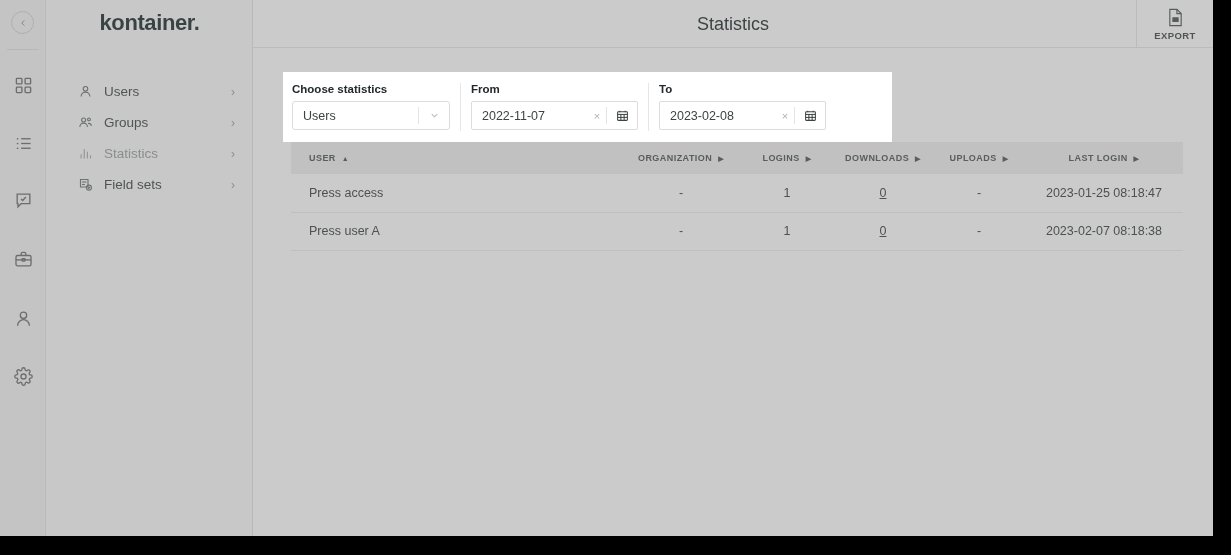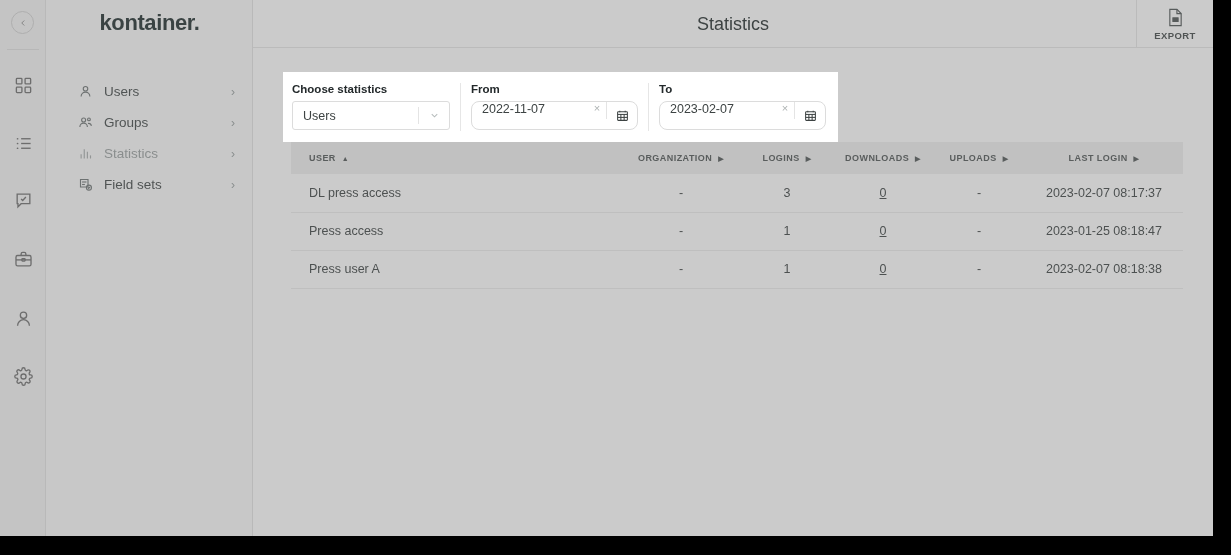--- a/index.html
+++ b/index.html
@@ -170,21 +170,21 @@
   .w-org   { width: 120px; }
   .w-log   { width: 92px; }
   .w-down  { width: 100px; }
   .w-up    { width: 92px; }
   .w-last  { width: 158px; }
 
   
   #filter-popover {
     position: absolute;
     left: 283px; top: 72px;
-    width: 555px; height: 70px;
+    width: 609px; height: 70px;
     background: #ffffff;
     z-index: 60;
     padding: 11px 0 0 9px;
   }
   .filter-row { display: flex; align-items: flex-start; }
   .filter-group { position: relative; }
   .filter-group .flabel {
     font-size: 11.5px; font-weight: 700; color: #23292b;
     margin-bottom: 6px; display: block;
   }
@@ -208,22 +208,22 @@
   .select-box .sdiv { width: 1px; height: 17px; background: #e4e4e4; }
   .select-box .schev {
     width: 30px; display: flex; align-items: center; justify-content: center;
     color: #b6bcbc;
   }
   .select-box .schev svg { width: 11px; height: 11px; display: block; }
 
   .date-box {
     width: 167px; height: 29px;
     border: 1px solid #dcdcdc;
-    border-radius: 8px;
-    display: flex; 
+    border-radius: 2px;
+    display: flex; align-items: center;
     background: #fff;
   }
   .date-box .dval {
     flex: 1; padding-left: 10px;
     font-size: 12.5px; color: #3d4343;
   }
   .date-box .dclear {
     width: 18px; text-align: center;
     font-size: 11px; color: #aeb3b3;
   }
@@ -394,28 +394,20 @@
               </th>
               <th class="w-up">
                 <span>UPLOADS</span><span class="sort">▶</span>
               </th>
               <th class="w-last">
                 <span>LAST LOGIN</span><span class="sort">▶</span>
               </th>
             </tr>
           </thead>
           <tbody id="table-body">
-              <tr>
-                <td class="w-user col-user">DL press access</td>
-                <td class="w-org">-</td>
-                <td class="w-log">3</td>
-                <td class="w-down"><span class="dl-link">0</span></td>
-                <td class="w-up">-</td>
-                <td class="w-last">2023-02-07 08:17:37</td>
-              </tr>
               <tr>
                 <td class="w-user col-user">Press access</td>
                 <td class="w-org">-</td>
                 <td class="w-log">1</td>
                 <td class="w-down"><span class="dl-link">0</span></td>
                 <td class="w-up">-</td>
                 <td class="w-last">2023-01-25 08:18:47</td>
               </tr>
               <tr>
                 <td class="w-user col-user">Press user A</td>
@@ -469,21 +461,21 @@
               </svg>
             </span>
           </div>
         </div>
 
         <div class="sep"></div>
 
         <div class="filter-group">
           <span class="flabel">To</span>
           <div class="date-box">
-            <span class="dval">2023-02-07</span>
+            <span class="dval">2023-02-08</span>
             <span class="dclear">×</span>
             <span class="ddiv"></span>
             <span class="dcal">
               <svg viewBox="0 0 24 24" fill="none" stroke="currentColor" stroke-width="1.9">
                 <rect x="3" y="5" width="18" height="16" rx="1.2"></rect>
                 <line x1="3" y1="10" x2="21" y2="10"></line>
                 <line x1="9" y1="10" x2="9" y2="21"></line>
                   <line x1="15" y1="10" x2="15" y2="21"></line>
                 <line x1="3" y1="15.5" x2="21" y2="15.5"></line>
                 <line x1="7" y1="3" x2="7" y2="6"></line>

